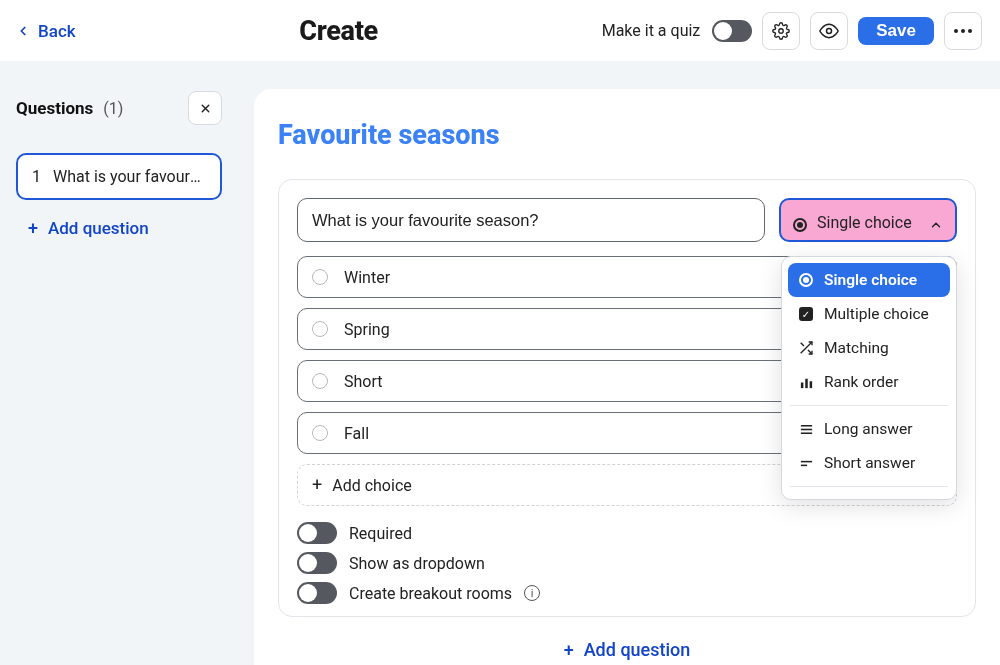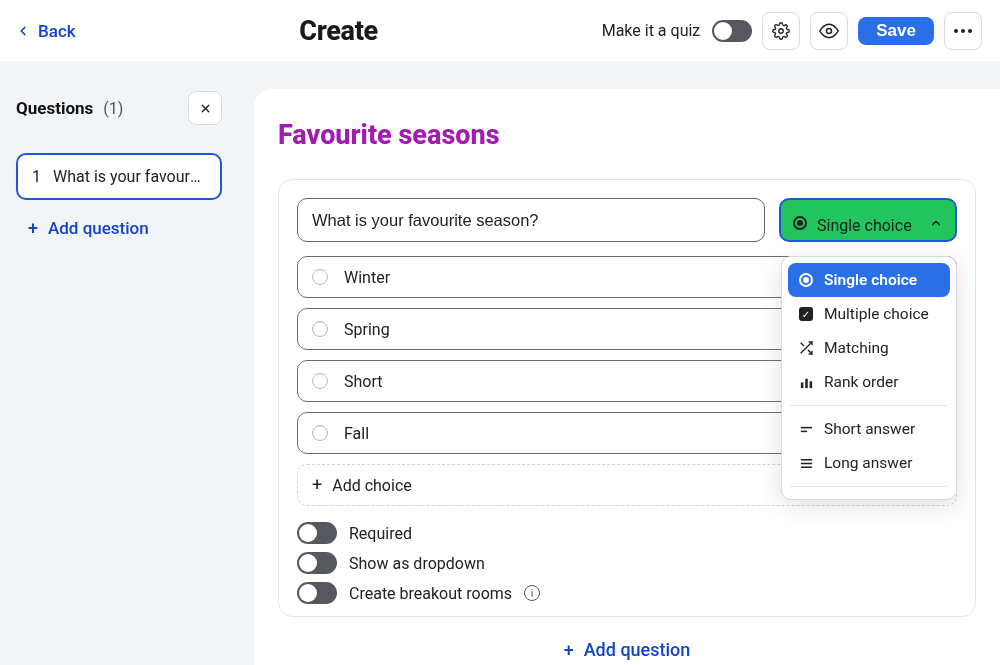--- a/index.html
+++ b/index.html
@@ -164,21 +164,21 @@
     .card {
       background:#fff;
       border-radius: 18px 0 0 0;
       padding: 30px 24px 20px 24px;
       min-height: 560px;
       position: relative;
     }
     .poll-title {
       font-size: 27px;
       font-weight: 800;
-      color: #a21caf;
+      color: #3b82f6;
       margin-bottom: 28px;
     }
     .editor-area {
       border: 1px solid #e2e5e9;
       border-radius: 14px;
       padding: 18px 18px 12px 18px;
       position: relative;
     }
     .row1 {
       display:flex; gap:14px;
@@ -191,23 +191,23 @@
       padding: 10px 14px;
       font-size: 16.5px;
       color:#222;
       outline:none;
       height: 44px;
     }
     .type-select {
       width: 178px;
       border: 2px solid #1f57d6;
       border-radius: 10px;
-      background:#22c55e;
-      display:flex; align-items:flex-start;
-      padding: 16px 12px;
+      background:#f9a8d4;
+      display:flex; align-items:flex-end;
+      padding: 8px 12px;
       height: 44px;
       cursor:pointer;
       position: relative;
     }
     .radio-dot {
       width: 14px; height: 14px;
       border: 2px solid #222;
       border-radius: 50%;
       display:inline-flex;
       align-items:center;justify-content:center;
@@ -436,36 +436,36 @@
                       <rect x="10" y="6" width="4" height="15"></rect>
                       <rect x="17" y="10" width="4" height="11"></rect>
                     </svg>
                 </span>
                 <span>Rank order</span>
               </div>
               <div class="dd-sep"></div>
               <div class="dd-item">
                 <span class="mi-icon">
                   <svg width="15" height="15" viewBox="0 0 24 24" fill="none" stroke="#222" stroke-width="2.5">
-                      <line x1="3" y1="9" x2="21" y2="9"></line>
-                      <line x1="3" y1="15" x2="13" y2="15"></line>
-                    </svg>
-                </span>
-                <span>Short answer</span>
-              </div>
-              <div class="dd-item">
-                <span class="mi-icon">
-                  <svg width="15" height="15" viewBox="0 0 24 24" fill="none" stroke="#222" stroke-width="2.5">
                       <line x1="3" y1="6" x2="21" y2="6"></line>
                       <line x1="3" y1="12" x2="21" y2="12"></line>
                       <line x1="3" y1="18" x2="21" y2="18"></line>
                     </svg>
                 </span>
                 <span>Long answer</span>
               </div>
+              <div class="dd-item">
+                <span class="mi-icon">
+                  <svg width="15" height="15" viewBox="0 0 24 24" fill="none" stroke="#222" stroke-width="2.5">
+                      <line x1="3" y1="9" x2="21" y2="9"></line>
+                      <line x1="3" y1="15" x2="13" y2="15"></line>
+                    </svg>
+                </span>
+                <span>Short answer</span>
+              </div>
               <div class="dd-sep"></div>
             </div>
           </div>
         </div>
 
         <div class="choice">
           <span class="choice-circle"></span>
           <span class="choice-text">Winter</span>
         </div>
         <div class="choice">

